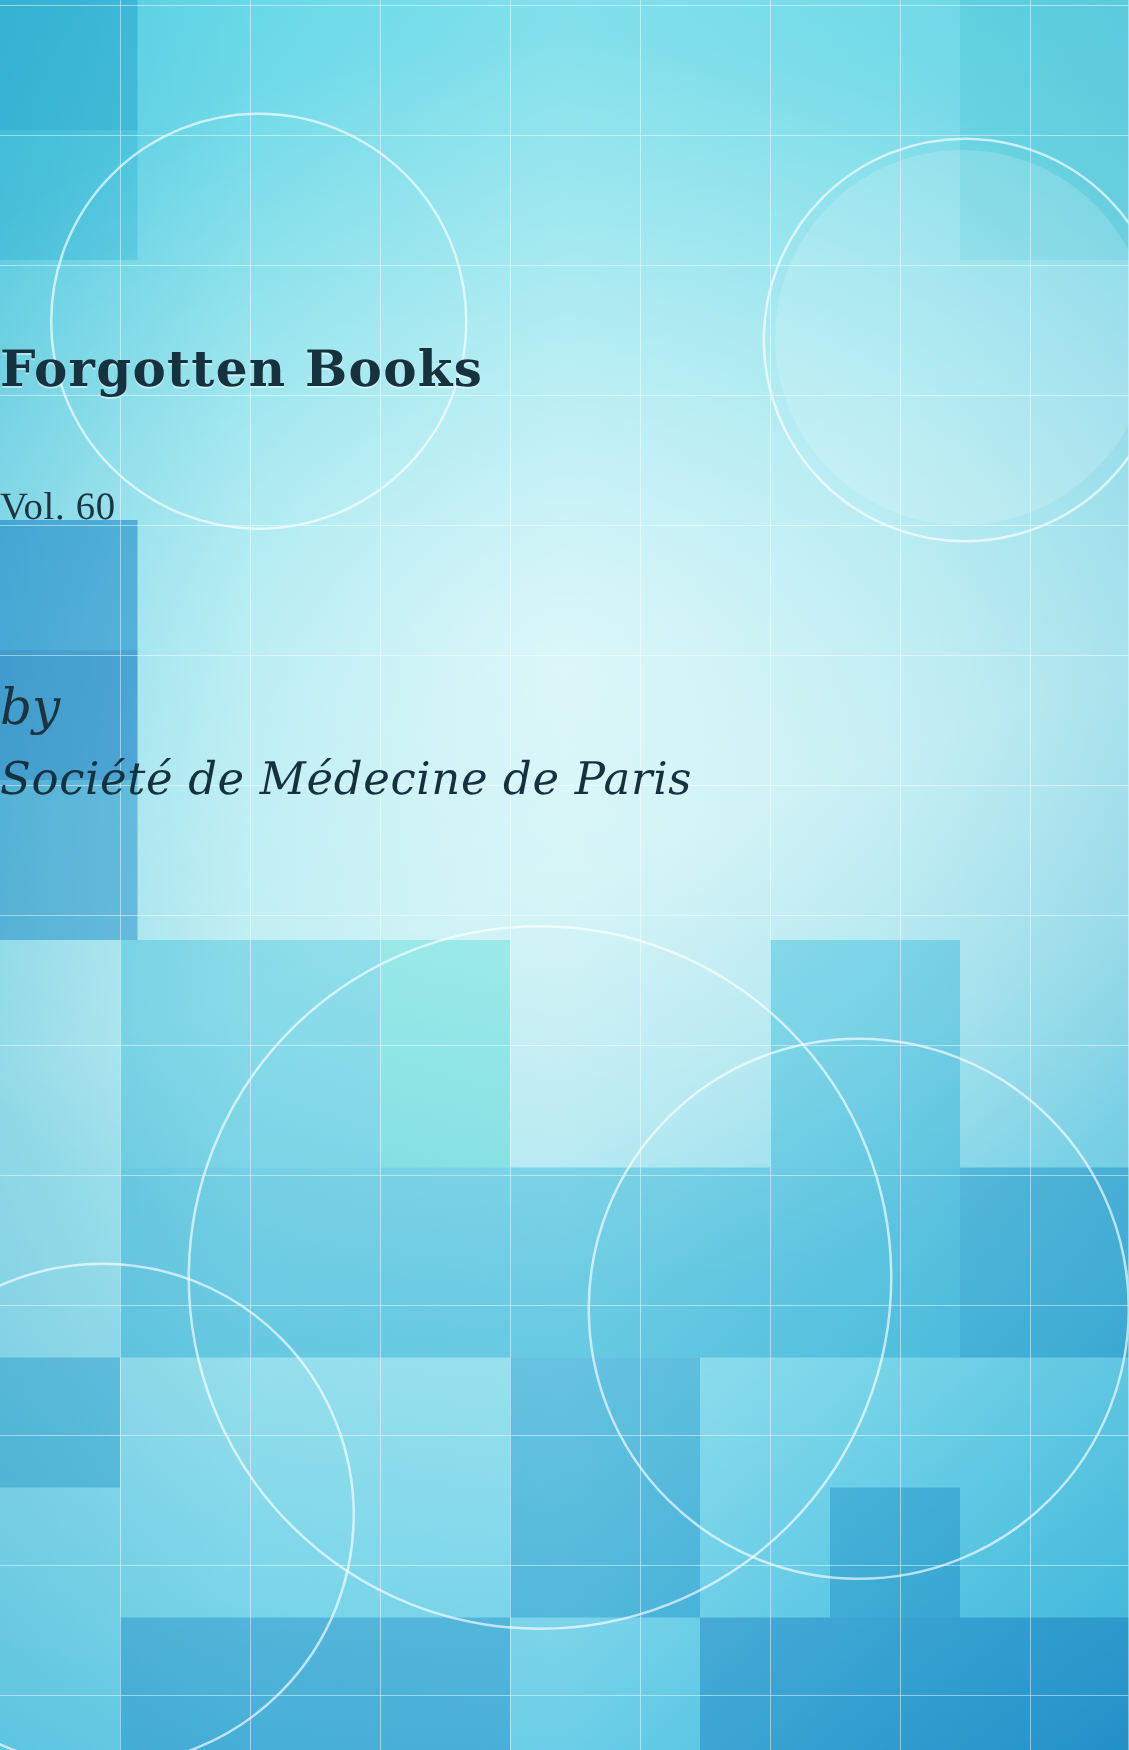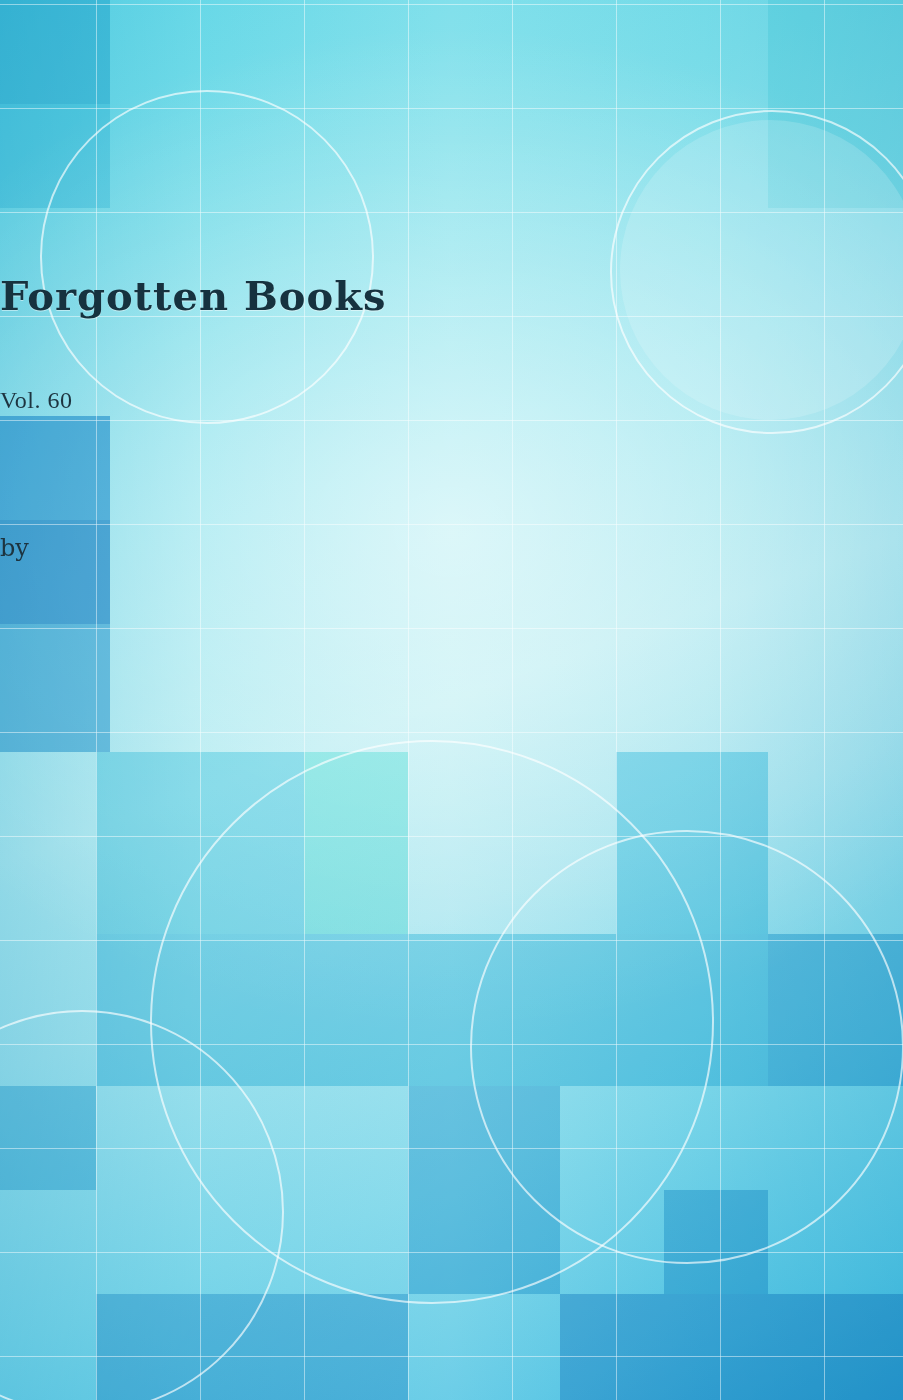--- a/index.html
+++ b/index.html
@@ -91,29 +91,30 @@
     font-weight: 400;
     color: #1d3440;
     font-variant: small-caps;
     letter-spacing: 0.6px;
     text-shadow: 0 1px 0 rgba(255,255,255,0.35);
   }
 
   .volume {
     margin-top: 68px;
     font-family: "Liberation Serif", serif;
-    font-size: 24px;
+    font-size: 31px;
     color: #1d3440;
     letter-spacing: 0.5px;
   }
 
   .by {
     margin-top: 120px;
     font-family: "DejaVu Serif", serif;
-    font-size: 24px;
+    font-style: italic;
+    font-size: 40px;
     color: #1d3440;
   }
 
   .author {
     margin-top: 14px;
     font-family: "DejaVu Serif", serif;
     font-style: italic;
     font-size: 36px;
     color: #15313d;
     letter-spacing: 0.5px;
@@ -154,15 +155,16 @@
     <div class="circle fill" style="left:620px; top:120px; width:300px; height:300px;"></div>
     <div class="circle" style="left:610px; top:110px; width:320px; height:320px;"></div>
   </div>
 
   <div class="layer grid"></div>
 
   <div class="content">
     <div class="brand">Forgotten Books</div>
     <div class="volume">Vol. 60</div>
     <div class="by">by</div>
+    <div class="author">Société de Médecine de Paris</div>
   </div>
 
 </div>
 
 </body></html>

